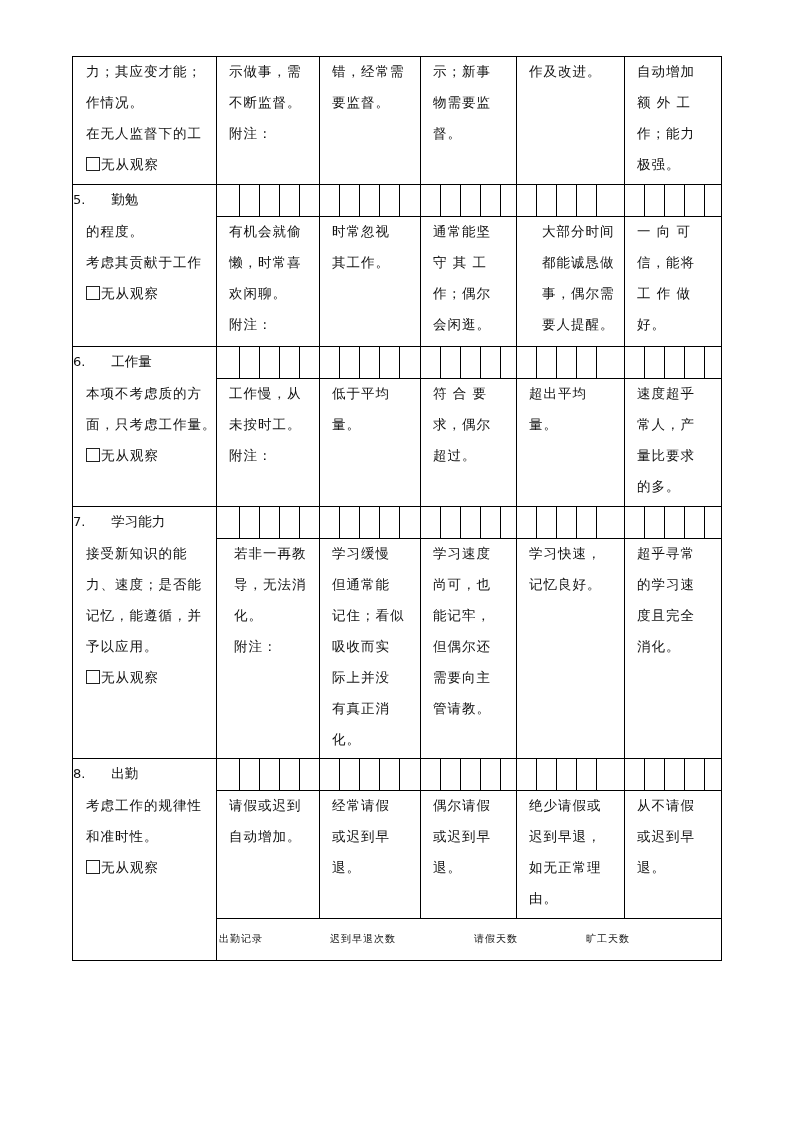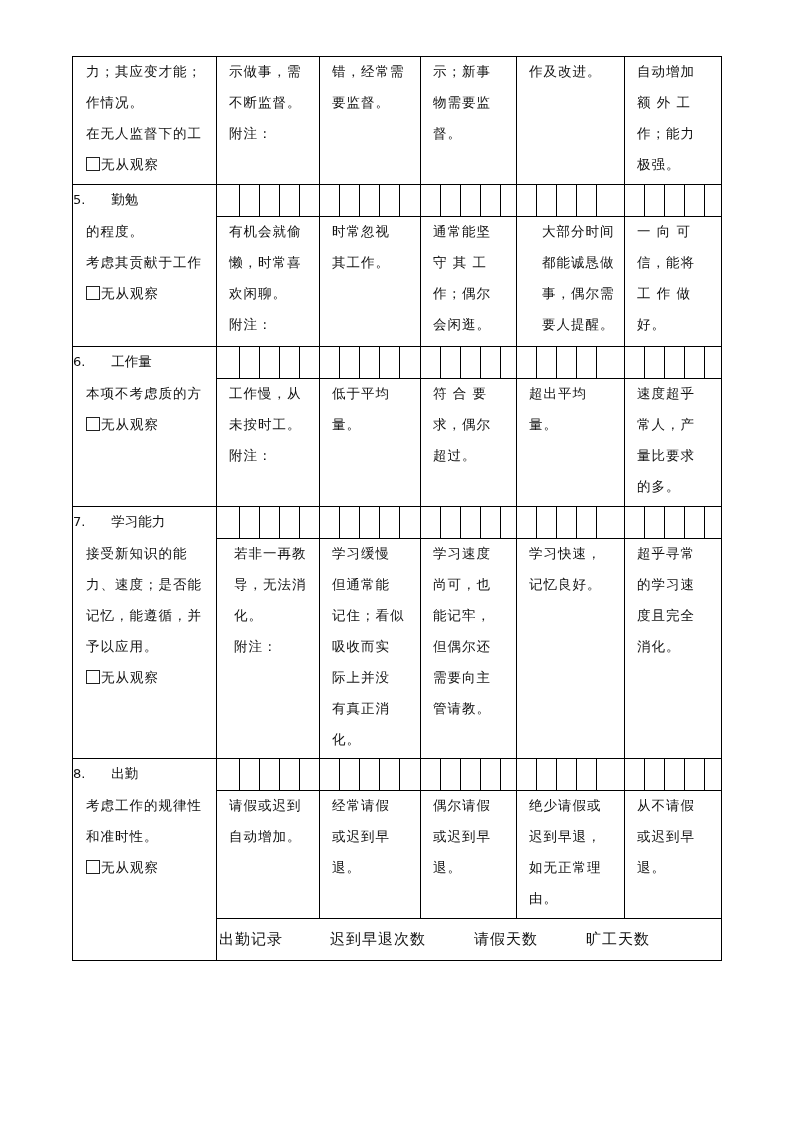--- a/index.html
+++ b/index.html
@@ -5,21 +5,21 @@
   html, body { margin: 0; padding: 0; background: #ffffff; }
   body { width: 793px; height: 1122px; position: relative; overflow: hidden;
          font-family: "DejaVu Serif", "Liberation Serif", serif; color: #111; }
   .page { position: absolute; left: 0; top: 0; width: 793px; height: 1122px; }
   .b { position: absolute; background: #000; }
   .txt { position: absolute; font-size: 13.5px; line-height: 31px; letter-spacing: 1px; white-space: pre; }
   .hdr { position: absolute; font-size: 13.5px; line-height: 20px; white-space: pre; }
   .hdr .num { font-family: "DejaVu Sans", sans-serif; font-size: 13px; letter-spacing: 0; }
   .chk { display: inline-block; width: 12px; height: 12px; border: 1px solid #222; vertical-align: -2px; margin-right: 1px; }
   .line { display: block; height: 31px; }
-  .att { position: absolute; font-size: 15px; line-height: 20px; white-space: pre; letter-spacing: 1px; }
+  .att { position: absolute; font-size: 10px; line-height: 20px; white-space: pre; letter-spacing: 1px; }
 </style>
 </head>
 <body>
 
 <div class="page">
   <div id="grid">
       <div class="b" style="left: 72px; top: 56px; width: 1px; height: 905px;"></div>
       <div class="b" style="left: 721px; top: 56px; width: 1px; height: 905px;"></div>
       <div class="b" style="left: 72px; top: 56px; width: 650px; height: 1px;"></div>
       <div class="b" style="left: 72px; top: 960px; width: 650px; height: 1px;"></div>
@@ -126,21 +126,21 @@
       <div class="txt" style="left: 529px; top: 56px;"><span class="line">作及改进。</span></div>
       <div class="txt" style="left: 637px; top: 56px;"><span class="line">自动增加</span><span class="line">额 外 工</span><span class="line">作；能力</span><span class="line">极强。</span></div>
       <div class="hdr" style="left: 73px; top: 189px;"><span class="num">5.</span><span>      </span><span>勤勉</span></div>
       <div class="txt" style="left: 86px; top: 216px;"><span class="line">的程度。</span><span class="line">考虑其贡献于工作</span><span class="line"><span class="chk"></span><span>无从观察</span></span></div>
       <div class="txt" style="left: 229px; top: 216px;"><span class="line">有机会就偷</span><span class="line">懒，时常喜</span><span class="line">欢闲聊。</span><span class="line">附注：</span></div>
       <div class="txt" style="left: 332px; top: 216px;"><span class="line">时常忽视</span><span class="line">其工作。</span></div>
       <div class="txt" style="left: 433px; top: 216px;"><span class="line">通常能坚</span><span class="line">守 其 工</span><span class="line">作；偶尔</span><span class="line">会闲逛。</span></div>
       <div class="txt" style="left: 529px; top: 216px; margin-left: 13px;"><span class="line">大部分时间</span><span class="line">都能诚恳做</span><span class="line">事，偶尔需</span><span class="line">要人提醒。</span></div>
       <div class="txt" style="left: 637px; top: 216px;"><span class="line">一 向 可</span><span class="line">信，能将</span><span class="line">工 作 做</span><span class="line">好。</span></div>
       <div class="hdr" style="left: 73px; top: 351px;"><span class="num">6.</span><span>      </span><span>工作量</span></div>
-      <div class="txt" style="left: 86px; top: 378px;"><span class="line">本项不考虑质的方</span><span class="line"><span class="chk"></span><span>无从观察</span></span></div>
+      <div class="txt" style="left: 86px; top: 378px;"><span class="line">本项不考虑质的方</span><span class="line">面，只考虑工作量。</span><span class="line"><span class="chk"></span><span>无从观察</span></span></div>
       <div class="txt" style="left: 229px; top: 378px;"><span class="line">工作慢，从</span><span class="line">未按时工。</span><span class="line">附注：</span></div>
       <div class="txt" style="left: 332px; top: 378px;"><span class="line">低于平均</span><span class="line">量。</span></div>
       <div class="txt" style="left: 433px; top: 378px;"><span class="line">符 合 要</span><span class="line">求，偶尔</span><span class="line">超过。</span></div>
       <div class="txt" style="left: 529px; top: 378px;"><span class="line">超出平均</span><span class="line">量。</span></div>
       <div class="txt" style="left: 637px; top: 378px;"><span class="line">速度超乎</span><span class="line">常人，产</span><span class="line">量比要求</span><span class="line">的多。</span></div>
       <div class="hdr" style="left: 73px; top: 511px;"><span class="num">7.</span><span>      </span><span>学习能力</span></div>
       <div class="txt" style="left: 86px; top: 538px;"><span class="line">接受新知识的能</span><span class="line">力、速度；是否能</span><span class="line">记忆，能遵循，并</span><span class="line">予以应用。</span><span class="line"><span class="chk"></span><span>无从观察</span></span></div>
       <div class="txt" style="left: 234px; top: 538px; font-family: Liberation Serif, serif;"><span class="line">若非一再教</span><span class="line">导，无法消</span><span class="line">化。</span><span class="line">附注：</span></div>
       <div class="txt" style="left: 332px; top: 538px;"><span class="line">学习缓慢</span><span class="line">但通常能</span><span class="line">记住；看似</span><span class="line">吸收而实</span><span class="line">际上并没</span><span class="line">有真正消</span><span class="line">化。</span></div>
       <div class="txt" style="left: 433px; top: 538px;"><span class="line">学习速度</span><span class="line">尚可，也</span><span class="line">能记牢，</span><span class="line">但偶尔还</span><span class="line">需要向主</span><span class="line">管请教。</span></div>

